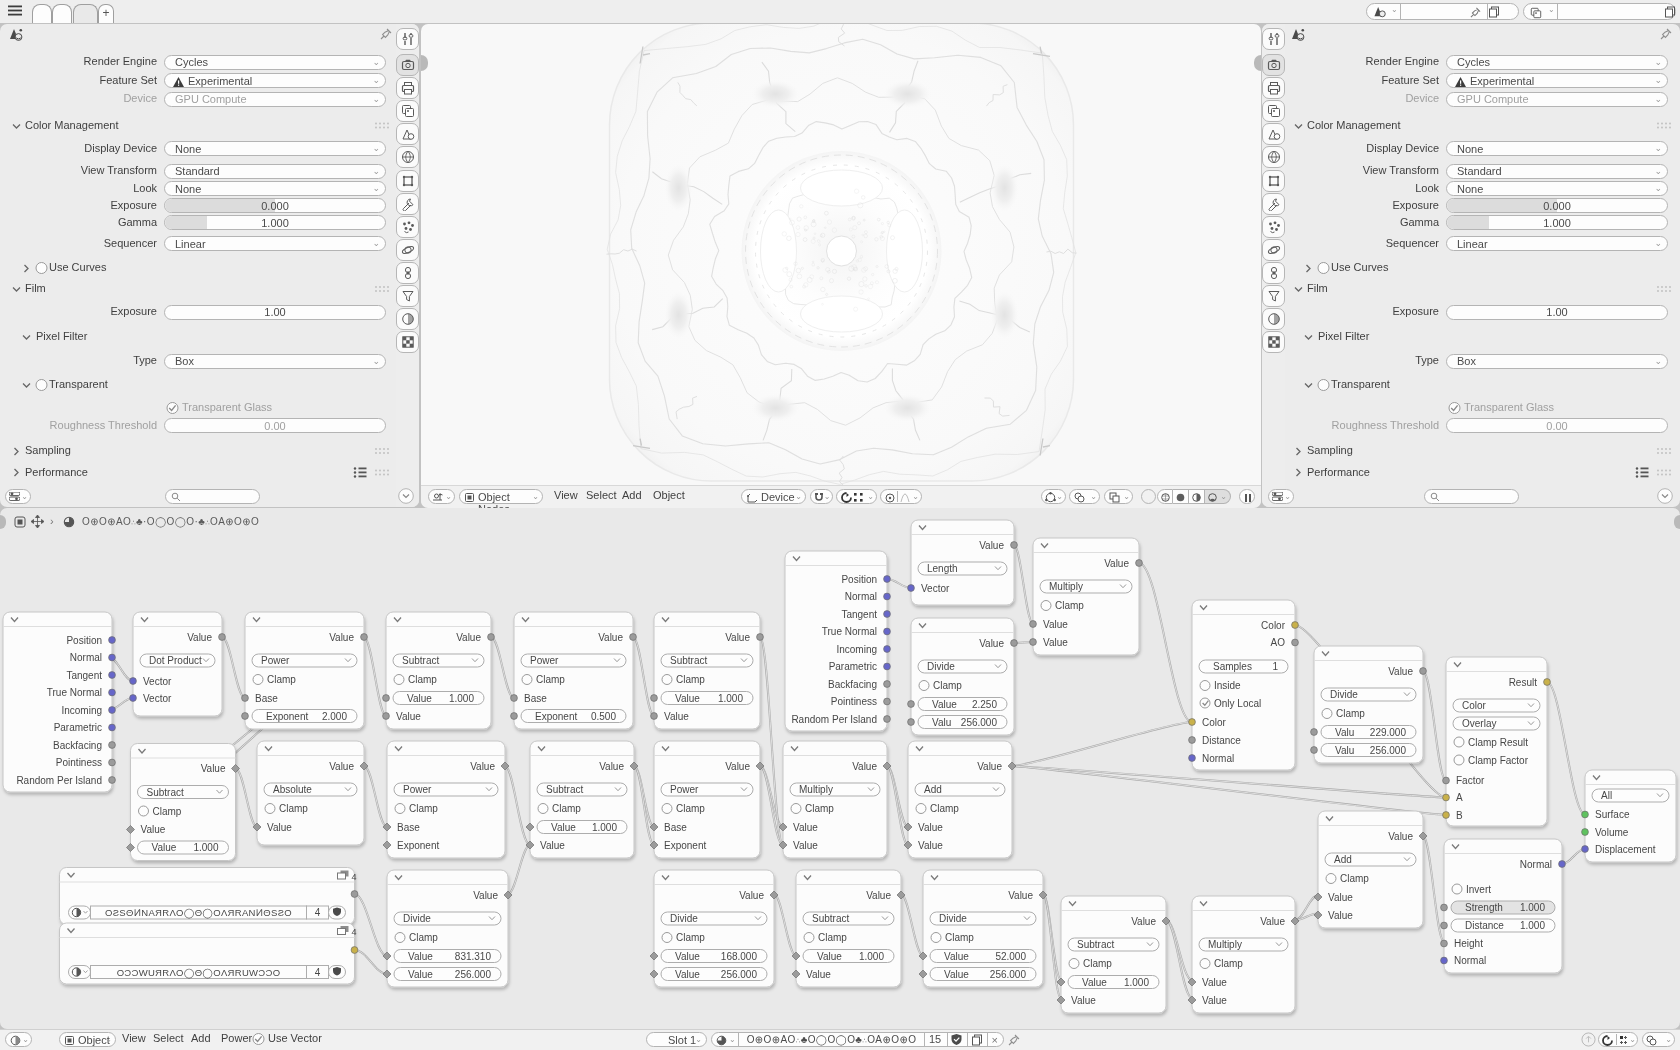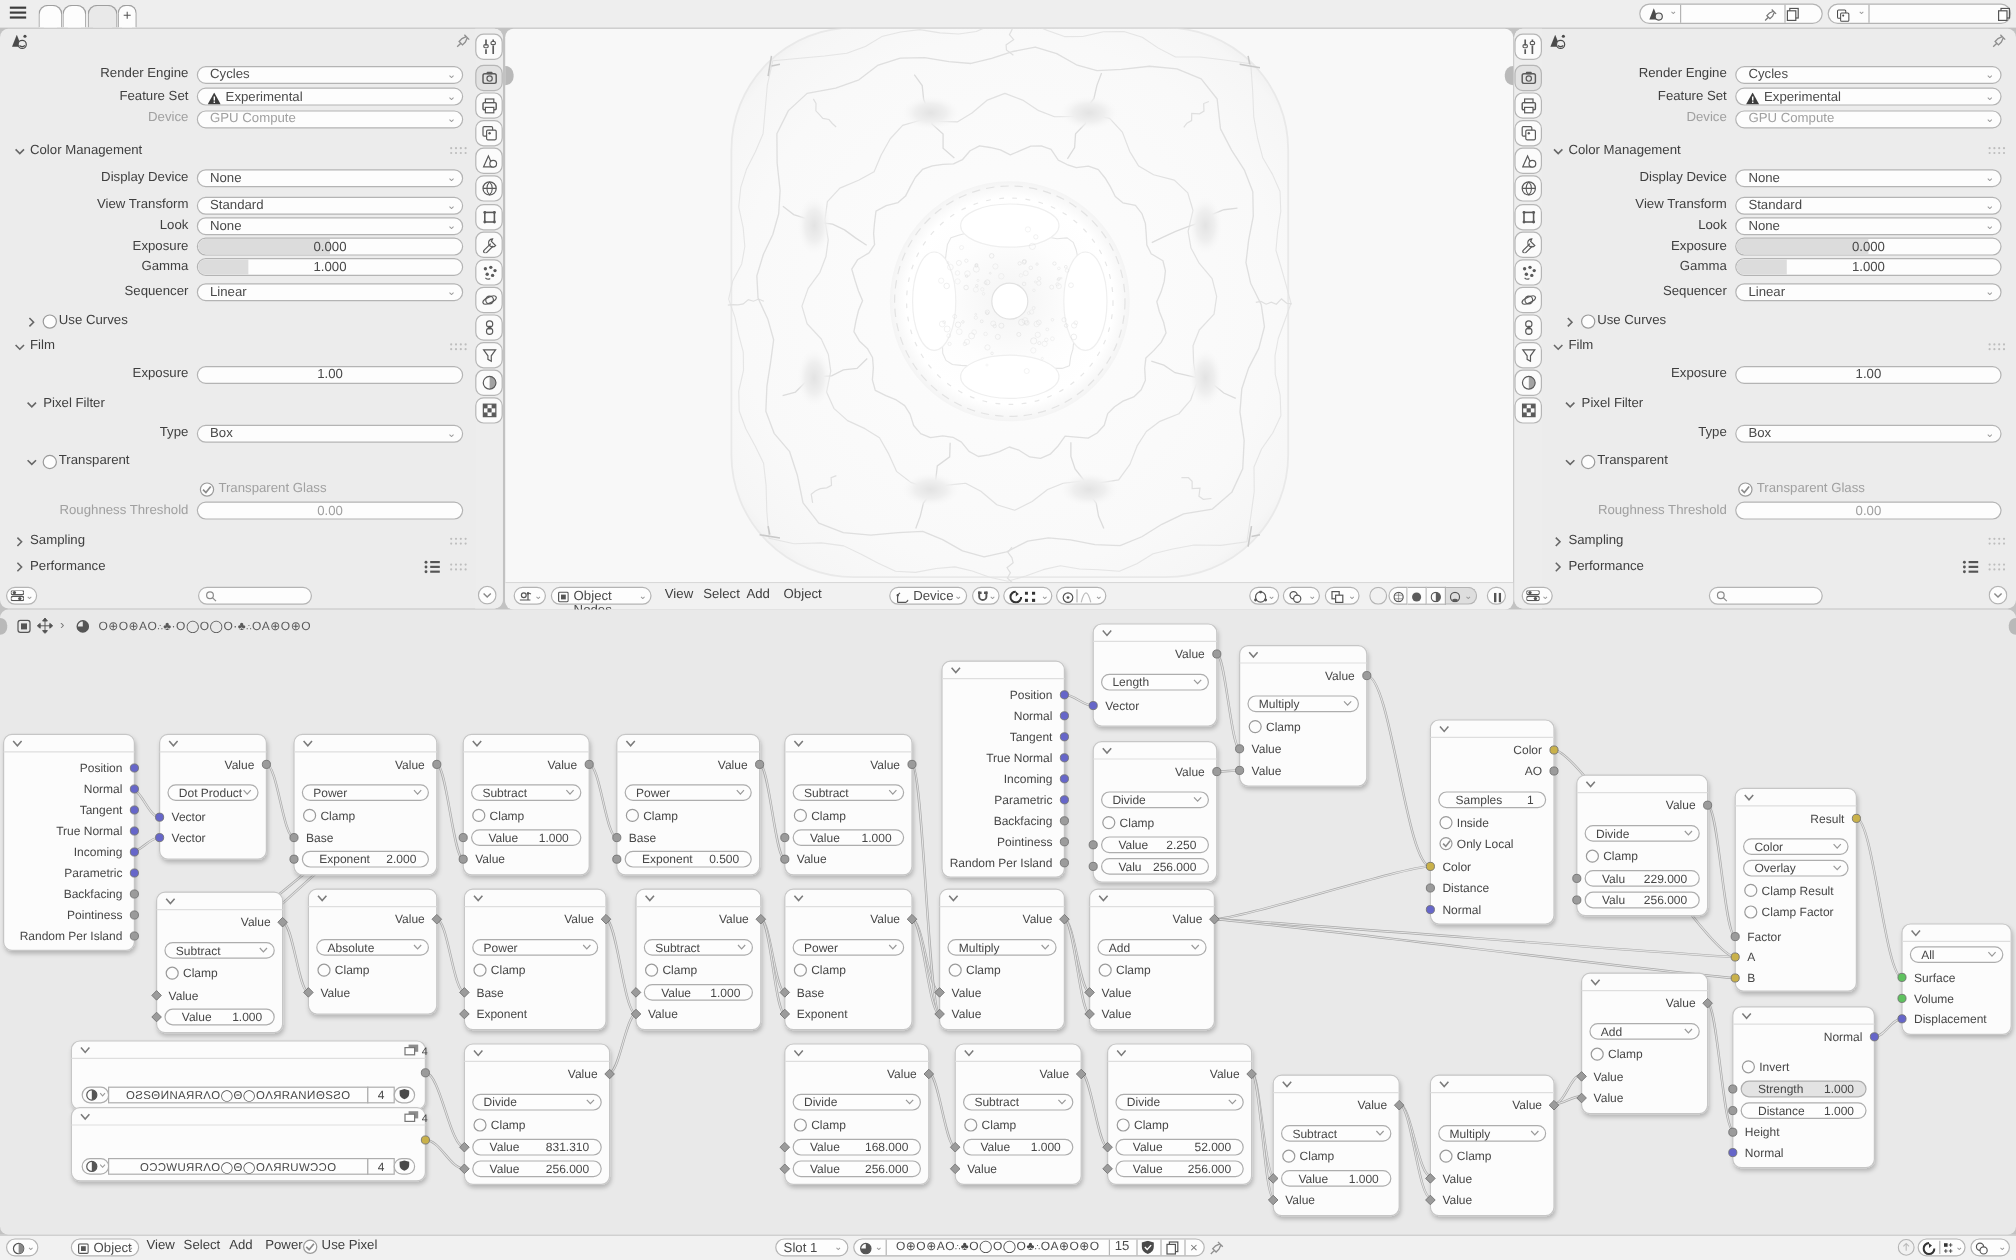--- a/index.html
+++ b/index.html
@@ -1655,24 +1655,24 @@
 
 <div style="position:absolute;left:122px;top:1032.0px;color:#3f3f3f;font-size:11px">View</div>
 <div style="position:absolute;left:153px;top:1032.0px;color:#3f3f3f;font-size:11px">Select</div>
 <div style="position:absolute;left:191px;top:1032.0px;color:#3f3f3f;font-size:11px">Add</div>
 <div style="position:absolute;left:221px;top:1032.0px;color:#3f3f3f;font-size:11px">Power</div>
 
 <svg style="position:absolute;left:0;top:0;overflow:visible" width="1" height="1">
     <circle cx="258.5" cy="1039" r="5.5" fill="#fdfdfd" stroke="#9a9a9a" stroke-width="1"></circle>
     <path d="M255.2 1039 L257.6 1041.4 L261.6 1036.4" stroke="#8a8a8a" stroke-width="1.4" fill="none"></path>
   </svg>
-<div style="position:absolute;left:268px;top:1032.0px;color:#3f3f3f;font-size:11px">Use Pixel</div>
+<div style="position:absolute;left:268px;top:1032.0px;color:#3f3f3f;font-size:11px">Use Vector</div>
 
 <div style="position:absolute;left:646px;top:1032px;width:61px;height:15px;background:#fdfdfd;border:1px solid #b4b4b4;border-radius:8px;box-sizing:border-box">
-    <span style="position:absolute;left:6px;top:0.5px;color:#4a4a4a">Slot 1</span>
+    <span style="position:absolute;left:21px;top:0.5px;color:#4a4a4a">Slot 1</span>
     <span style="position:absolute;right:4px;top:1.5px;color:#999;font-size:8px">⌄</span>
   </div>
 
 <div style="position:absolute;left:711px;top:1032px;width:293px;height:15px;background:#fdfdfd;border:1px solid #b4b4b4;border-radius:8px;box-sizing:border-box">
     <svg style="position:absolute;left:4px;top:2px" width="11" height="11" viewBox="0 0 11 11">
       <circle cx="5.5" cy="5.5" r="4.3" fill="none" stroke="#555"></circle>
       <path d="M5.5 1.2 A4.3 4.3 0 0 1 5.5 9.8 Z M5.5 5.5 L1.2 5.5 A 4.3 4.3 0 0 0 5.5 9.8 Z" fill="#555"></path>
     </svg>
     <span style="position:absolute;left:17px;top:1.5px;color:#999;font-size:8px">⌄</span>
     <div style="position:absolute;left:26px;top:0;width:185px;height:13px;border-left:1px solid #b4b4b4;border-right:1px solid #b4b4b4;color:#4a4a4a;font-size:10px;letter-spacing:0.4px;text-align:center;line-height:13px">O⊕O⊕AO<span style="font-size:7px">∴</span>♣O◯O◯O♣<span style="font-size:7px">∴</span>OA⊕O⊕O</div>

